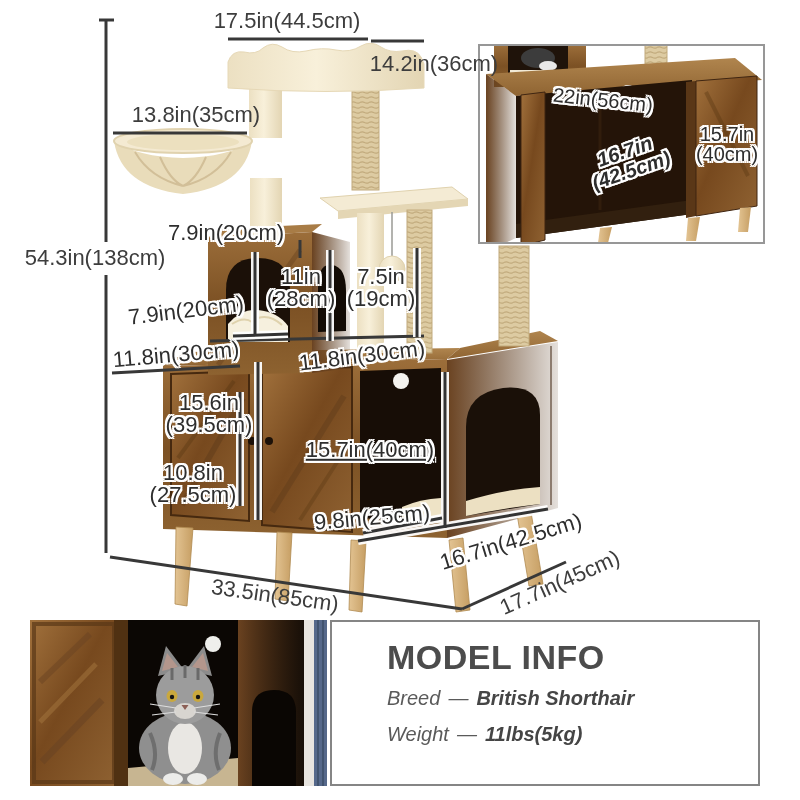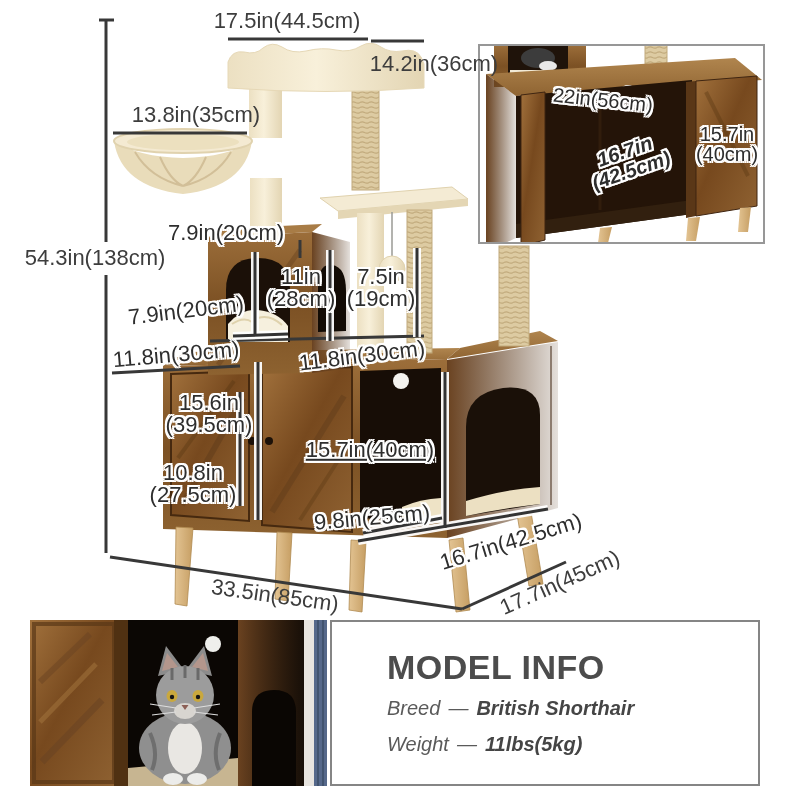--- a/index.html
+++ b/index.html
@@ -9,21 +9,21 @@
   .dim{position:absolute;color:#3d3d3d;font-size:22px;font-weight:500;white-space:nowrap;
        transform:translate(-50%,-50%);line-height:1.02;text-align:center;}
   .cased{text-shadow:-2px -2px 0 #fff,2px -2px 0 #fff,-2px 2px 0 #fff,2px 2px 0 #fff,
          0 -2px 0 #fff,0 2px 0 #fff,-2px 0 0 #fff,2px 0 0 #fff;color:#2e2e2e;}
   .dim span{display:block;}
   .small{font-size:20px;}
   .ital{font-style:italic;font-weight:600;}
   #inset-frame{position:absolute;left:478px;top:44px;width:287px;height:200px;
        border:2px solid #979797;box-sizing:border-box;background:transparent;}
   #info-panel{position:absolute;left:330px;top:620px;width:430px;height:166px;
-       border:2px solid #858585;box-sizing:border-box;background:#fff;padding:24px 0 0 55px;}
+       border:2px solid #858585;box-sizing:border-box;background:#fff;padding:14px 0 0 55px;}
   #info-title{font-size:34px;font-weight:bold;color:#4c4c4c;letter-spacing:.5px;margin:2px 0 10px 0;}
   .info-row{font-size:20px;color:#5a5a5a;margin:0 0 13px 0;font-style:italic;}
   .info-row .sep{margin:0 8px;}
   .info-row b{color:#454545;font-weight:bold;}
 </style>
 </head>
 <body>
 
 <div id="stage">
 

